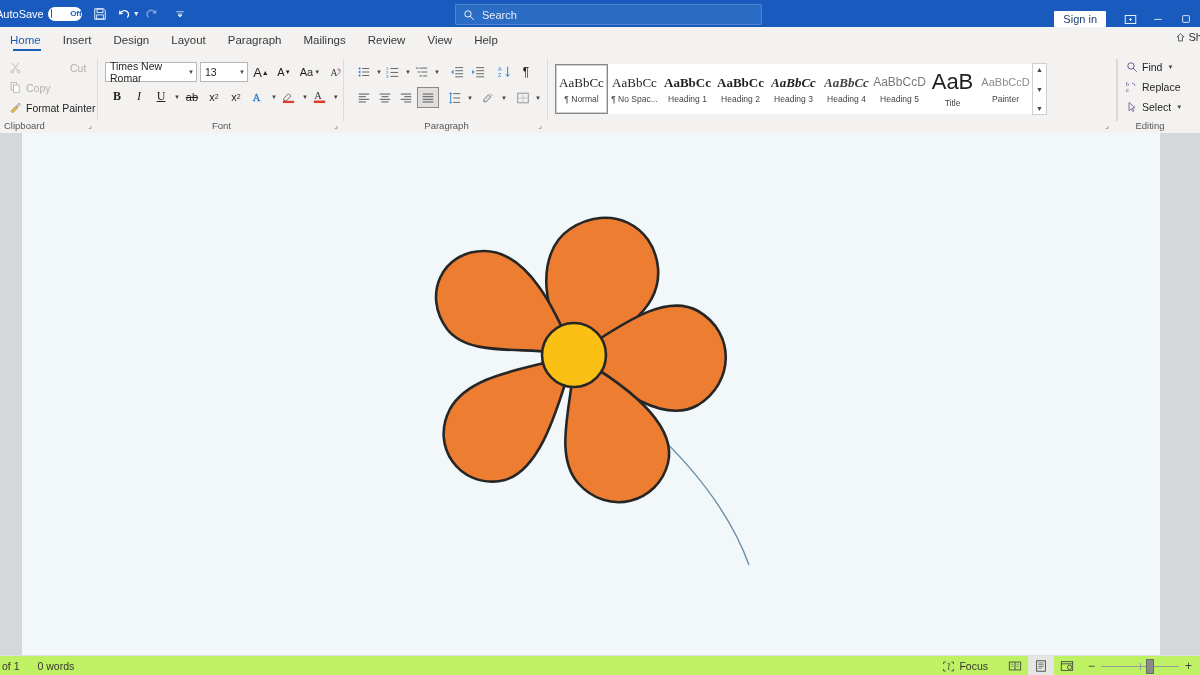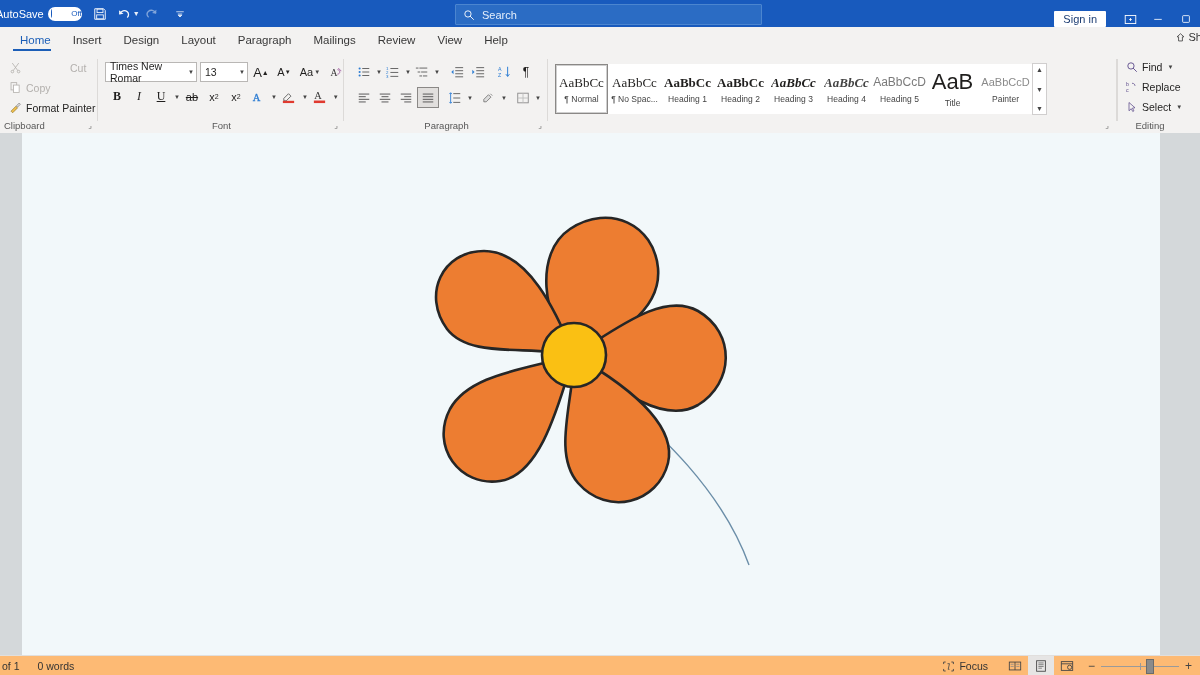--- a/index.html
+++ b/index.html
@@ -10,40 +10,40 @@
 
   
   .titlebar{position:absolute;left:0;top:0;width:1200px;height:27px;background:#185ABD;
             display:flex;align-items:center;}
   .tb-left{display:flex;align-items:center;height:27px;padding-left:0px;}
   .autosave-wrap{display:flex;align-items:center;color:#fff;font-size:11px;margin-left:-4px;}
   .autosave-label{margin-right:4px;}
   .toggle{width:34px;height:14px;border-radius:8px;background:#ffffff;position:relative;
           display:inline-flex;align-items:center;}
   .toggle .knob{width:9px;height:9px;border-radius:50%;background:#185ABD;margin-left:3px;}
-  .toggle .tg-txt{font-size:8px;color:#185ABD;margin-left:19px;font-weight:normal;}
+  .toggle .tg-txt{font-size:8px;color:#185ABD;margin-left:19px;font-weight:bold;}
   .qat-btn{width:24px;height:22px;display:flex;align-items:center;justify-content:center;
            color:#fff;opacity:.95;}
   .qat-btn.dim{opacity:.45;}
   .qat-caret{font-size:7px;margin-left:-3px;color:#fff;opacity:.9;}
   .doc-title{position:absolute;left:0;top:0;width:1200px;height:27px;line-height:27px;
              text-align:center;color:#fff;font-size:11.5px;pointer-events:none;}
   .searchbox{position:absolute;left:455px;top:4px;width:305px;height:19px;background:#2b6cc4;
              border:1px solid #4b85cf;display:flex;align-items:center;border-radius:1px;}
   .searchbox .mag{margin-left:7px;margin-right:7px;color:#fff;display:flex;}
   .searchbox .ph{color:#e4eefb;font-size:11px;}
   .tb-right{position:absolute;right:0;top:0;height:38px;display:flex;align-items:center;}
   .signin{background:#fff;color:#1b3c72;font-size:11px;padding:2px 9px;border-radius:1px;margin-right:10px;}
   .wbtn{width:28px;height:27px;display:flex;align-items:center;justify-content:center;color:#fff;}
 
   
   .tabstrip{position:absolute;left:0;top:27px;width:1200px;height:27px;background:#f3f2f1;
             display:flex;align-items:center;}
   .tab{font-size:11.5px;color:#383838;padding:0 11px;height:27px;line-height:27px;position:relative;}
-  .tab.first{padding-left:20px;}
+  .tab.first{padding-left:10px;}
   .tab.active{color:#1b5eb7;font-weight:normal;}
   .tab.active:after{content:"";position:absolute;left:13px;right:11px;bottom:3px;height:2px;background:#1b5eb7;}
   .share-btn{position:absolute;right:-2px;top:4px;font-size:11px;color:#333;display:flex;align-items:center;gap:3px;}
 
   
   .ribbon{position:absolute;left:0;top:54px;width:1200px;height:79px;background:#f3f2f1;
           border-bottom:1px solid #e1dfdd;}
   .grp{position:absolute;top:0;height:79px;}
   .grp-label{position:absolute;bottom:2px;width:100%;text-align:center;font-size:9.5px;color:#575757;}
   .grp-sep{position:absolute;top:5px;width:1px;height:62px;background:#dcdad8;}
@@ -67,21 +67,21 @@
   .style-name{font-size:8.5px;color:#444;margin-top:4px;white-space:nowrap;overflow:hidden;max-width:49px;text-align:center;}
   .gal-scroll{width:13px;height:48px;border:1px solid #d0cece;background:#fff;
               display:flex;flex-direction:column;justify-content:space-between;align-items:center;padding:1px 0;}
   .gal-scroll span{font-size:7px;color:#444;line-height:9px;}
 
   
   .workarea{position:absolute;left:0;top:133px;width:1200px;height:522px;background:#d4d8da;}
   .page{position:absolute;left:22px;top:0px;width:1138px;height:522px;background:#f2f8fa;}
 
   
-  .statusbar{position:absolute;left:0;top:655px;width:1200px;height:20px;background:#fdba74;
+  .statusbar{position:absolute;left:0;top:655px;width:1200px;height:20px;background:#bef264;
              border-top:1px solid #e1dfdd;display:flex;align-items:center;}
   .sb-item{font-size:10.5px;color:#343434;margin-right:18px;display:flex;align-items:center;gap:4px;}
   .sb-right{position:absolute;right:4px;top:0;height:20px;display:flex;align-items:center;gap:0px;}
   .view-btn{width:26px;height:20px;display:flex;align-items:center;justify-content:center;}
   .view-btn.sel{background:#e6e5e4;}
   .zoom-slider{width:78px;height:20px;display:flex;align-items:center;position:relative;margin:0 6px;}
   .zoom-track{position:absolute;left:0;right:0;height:1px;background:#9a9a9a;top:10px;}
   .zoom-mid{position:absolute;left:50%;top:7px;width:1px;height:7px;background:#9a9a9a;}
   .zoom-handle{position:absolute;left:58%;top:3px;width:6px;height:13px;background:#8b8b8b;border:1px solid #6b6b6b;}
   .zoom-sign{font-size:12px;color:#444;}

